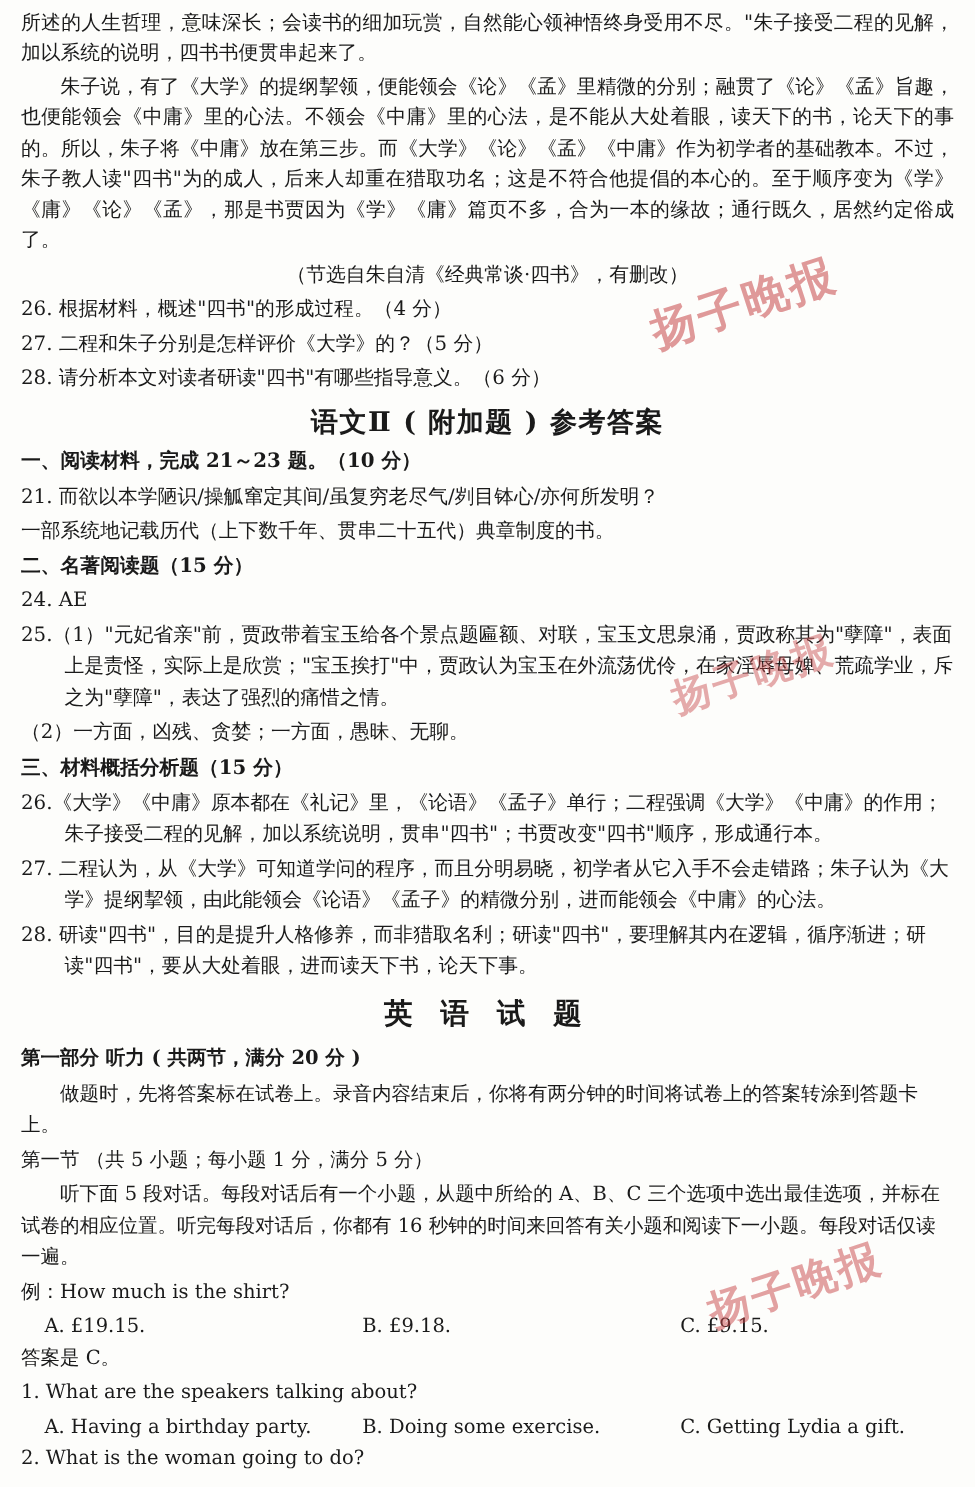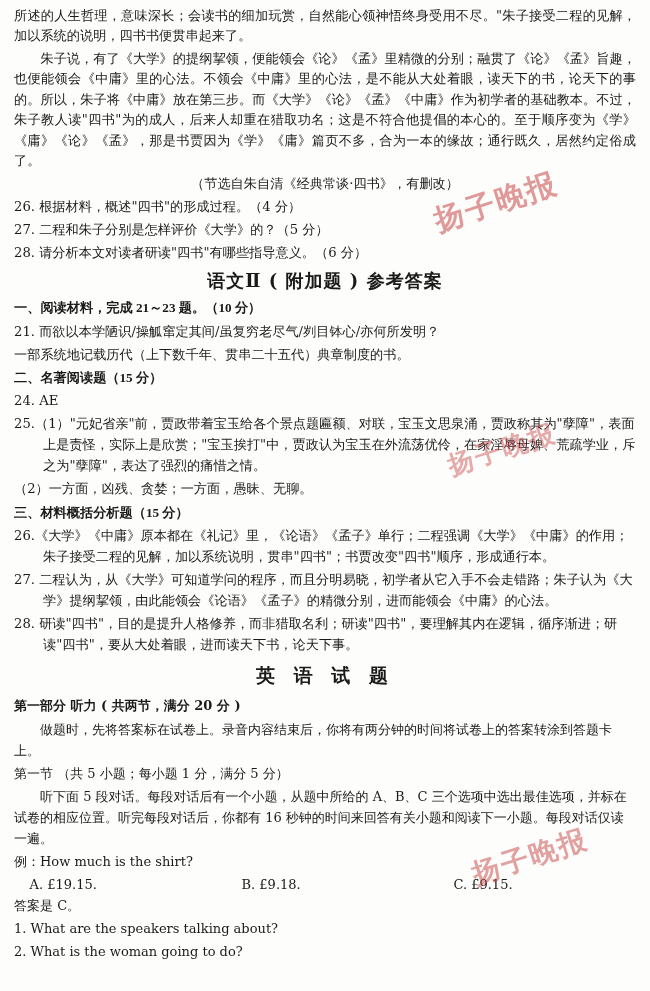--- a/index.html
+++ b/index.html
@@ -44,21 +44,20 @@
     font-weight:bold;
     letter-spacing:6px;
     margin:8px 0 6px 0;
   }
   .bold{font-weight:bold;}
   .sub-head{
     font-size:13.2px;
     font-weight:bold;
     line-height:1.6;
     margin-top:2px;
-    font-family:Liberation Serif, serif;
   }
   .ans-block{font-size:13.2px;line-height:1.6;}
   .ans-block .hang{
     padding-left:2.2em;
     text-indent:-2.2em;
   }
   .eng{
     font-size:13px;
     line-height:1.62;
   }
@@ -141,20 +140,25 @@
     <p>例：How much is the shirt?</p>
     <div class="opt-row">
       <span class="opt">A. £19.15.</span>
       <span class="opt">B. £9.18.</span>
       <span class="opt">C. £9.15.</span>
     </div>
     <p>答案是 C。</p>
 
     <div>
       <p>1. What are the speakers talking about?</p>
+      <div class="opt-row">
+        <span class="opt">A. Having a birthday party.</span>
+        <span class="opt">B. Doing some exercise.</span>
+        <span class="opt">C. Getting Lydia a gift.</span>
+      </div>
     </div>
 
     <div>
       <p>2. What is the woman going to do?</p>
 
     </div>
 
   </div>
 
 </div>

